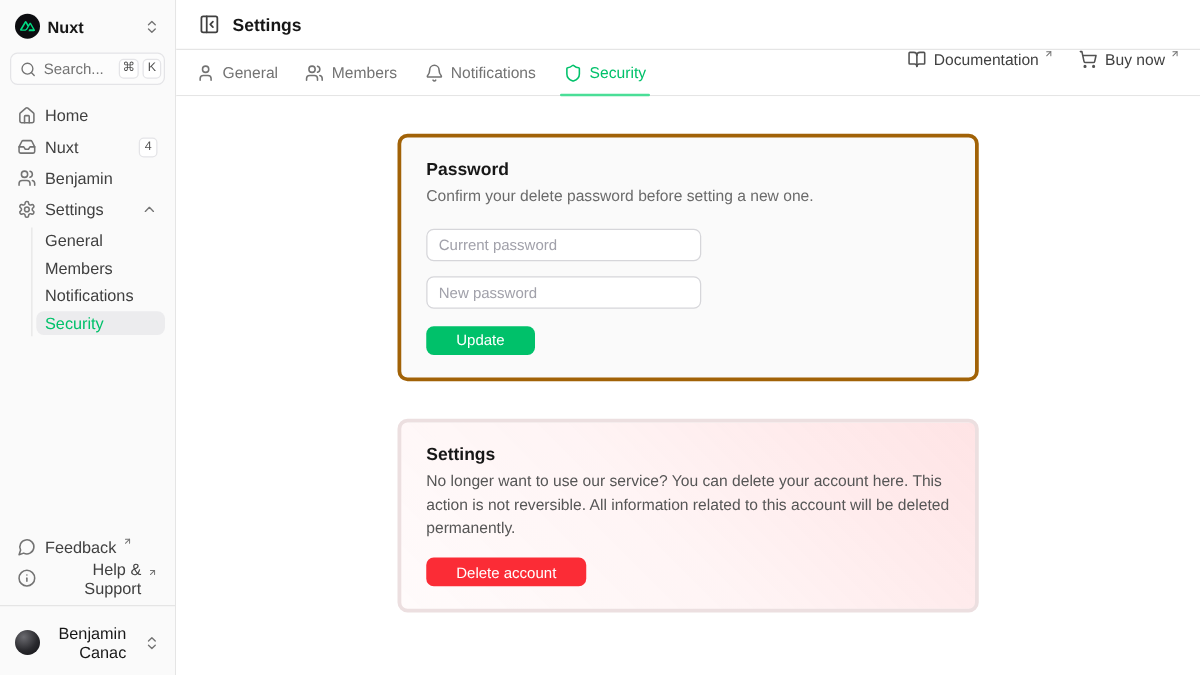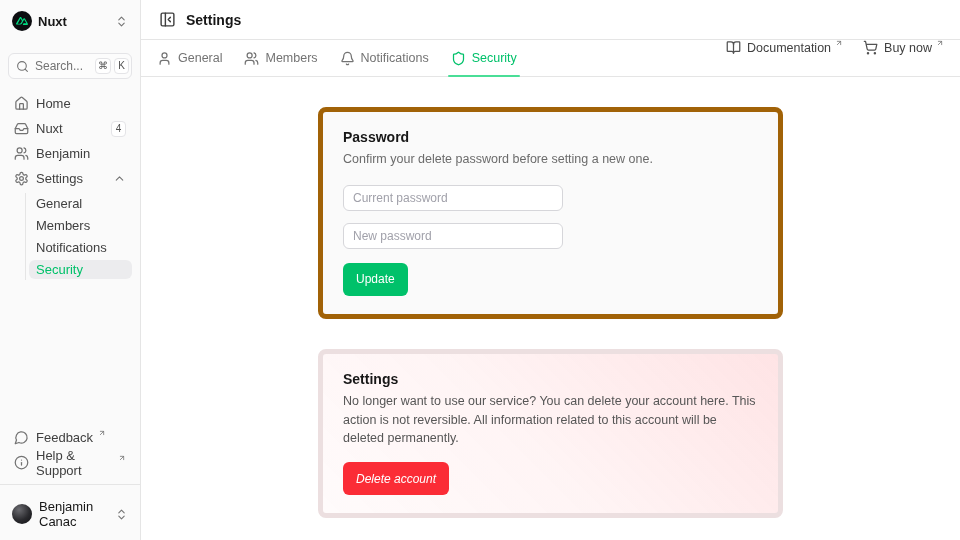--- a/index.html
+++ b/index.html
@@ -21,21 +21,21 @@
   .ws-row { display: flex; align-items: center; gap: 6px; padding: 3px 4px; cursor: pointer; border-radius: 6px; }
   .ws-logo {
     width: 20px; height: 20px; border-radius: 50%; background: #0c0d10;
     display: flex; align-items: center; justify-content: center;
   }
   .ws-name { font-weight: 700; font-size: 13px; color: #171717; }
   .grow { flex: 1; }
   .muted-ic { color: #737373; }
 
   .search-btn {
-    margin-top: 19px; height: 26px; border: 1px solid #e4e4e7; border-radius: 6px;
+    margin-top: 8px; height: 26px; border: 1px solid #e4e4e7; border-radius: 6px;
     background: #fcfcfc; display: flex; align-items: center; gap: 6px; padding: 0 5px 0 7px;
     cursor: pointer; color: #737373;
   }
   .search-text { font-size: 12px; color: #737373; }
   .kbd {
     font-size: 10px; line-height: 14px; min-width: 15px; text-align: center;
     border: 1px solid #e4e4e7; background: #fff; border-radius: 4px;
     color: #525252; padding: 0 2px; height: 16px; display: inline-flex; align-items: center; justify-content: center;
   }
   .kbd-group { display: flex; gap: 3px; }
@@ -46,21 +46,21 @@
     color: #404040; cursor: pointer; font-size: 13px; height: 21px;
   }
   .nav-item .ic { color: #737373; }
   .subnav {
     margin-left: 17px; border-left: 1px solid #e5e5e5;
     display: flex; flex-direction: column; gap: 3px; padding: 1px 0;
   }
   .subnav .nav-item { margin-left: 3px; padding: 2px 8px 2px 7px; height: 19px; }
   .subnav .nav-item.active { background: #ececee; color: #00c16a; }
 
-  .sidebar-footer { display: flex; flex-direction: column; gap: 4px; }
+  .sidebar-footer { display: flex; flex-direction: column; gap: 4px; text-align: right; }
   .sidebar-divider { height: 1px; background: #e5e5e5; margin: 7px -8px; }
   .sup-arrow { color: #737373; margin-left: -2px; transform: translateY(-5px); }
   .user-row { display: flex; align-items: center; gap: 7px; padding: 3px 4px; cursor: pointer; border-radius: 6px; }
   .avatar {
     width: 20px; height: 20px; border-radius: 50%; flex: none;
     background: radial-gradient(circle at 35% 28%, #6b6b70 0%, #2a2a2e 55%, #0f0f12 100%);
   }
   .user-name { font-weight: 500; font-size: 13px; color: #171717; }
 
   
@@ -86,45 +86,45 @@
     height: 2px; background: #4ade97; border-radius: 1px;
   }
   .head-links { margin-left: auto; display: flex; gap: 20px; align-items: flex-start; }
   .head-link { display: flex; align-items: center; gap: 6px; color: #404040; font-size: 12.5px; font-weight: 500; cursor: pointer; }
   .head-link .ic { color: #525252; }
 
   .content {
     flex: 1; padding: 30px 16px; display: flex; flex-direction: column;
     align-items: center; gap: 30px; overflow: hidden; background: #fff;
   }
-  .card { width: 465px; border: 5px solid #a16207; border-radius: 8px; padding: 17px 20px 18px; }
+  .card { width: 465px; border: 3px solid #a16207; border-radius: 8px; padding: 17px 20px 18px; }
   .card.password-card { background: #fafafa; }
   .card.account-card {
     background: linear-gradient(225deg, rgba(251,44,54,0.13) 0%, rgba(251,44,54,0.05) 55%, rgba(251,44,54,0.02) 100%);
     border-color: #ecdfe0;
   }
   .card-title { font-size: 14px; font-weight: 700; color: #171717; }
   .card-desc { margin-top: 5px; font-size: 12.5px; color: #6b6b6b; line-height: 1.5; max-width: 430px; }
   .account-card .card-desc { color: #565656; }
 
   .pw-input {
     display: block; width: 220px; height: 23px; margin-top: 12px;
     border: 1px solid #d6d6da; border-radius: 6px; background: #fff;
     padding: 12px 9px; font-size: 12px; color: #171717; font-family: inherit; outline: none;
   }
   .pw-input::placeholder { color: #a1a1aa; }
   .pw-input:first-of-type { margin-top: 16px; }
 
   .btn {
     border: none; border-radius: 6px; color: #fff; font-family: inherit;
-    font-size: 12px; font-weight: 500; height: 33px; padding: 0 13px;
+    font-size: 12px; font-weight: 500; height: 23px; padding: 0 24px;
     margin-top: 14px; cursor: pointer; display: inline-flex; align-items: center;
   }
   .btn.primary { background: #00c16a; }
-  .btn.danger { background: #fb2c36; font-style: italic; }
+  .btn.danger { background: #fb2c36; }
 </style>
 </head>
 <body>
 
 <div class="app">
 
   <aside class="sidebar">
 
     <div class="ws-row">
       <span class="ws-logo">

